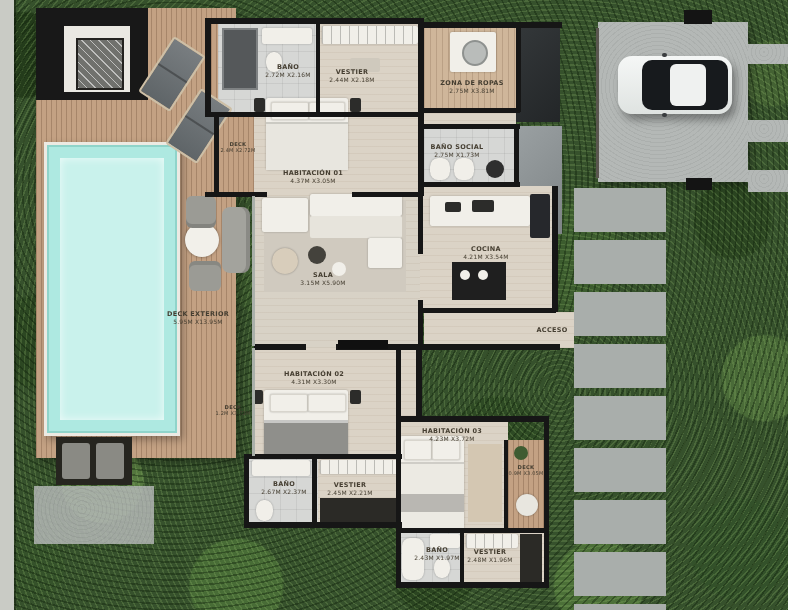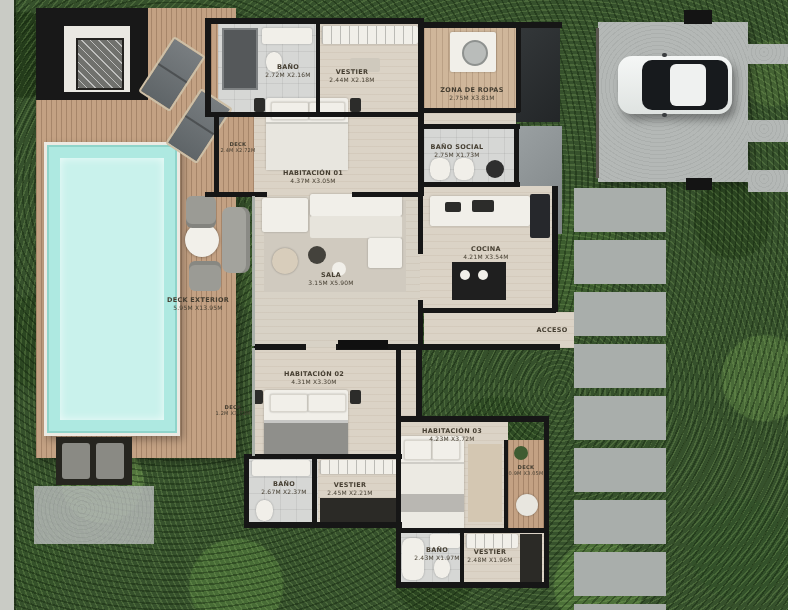--- a/index.html
+++ b/index.html
@@ -246,37 +246,37 @@
       <span class="dm">2.72M X2.16M</span>
     </div>
   <div class="lbl" style="left:352px;top:75px">
       <span class="nm">VESTIER</span>
       <span class="dm">2.44M X2.18M</span>
     </div>
   <div class="lbl" style="left:313px;top:176px">
       <span class="nm">HABITACIÓN 01</span>
       <span class="dm">4.37M X3.05M</span>
     </div>
-  <div class="lbl" style="left:472px;top:93px">
+  <div class="lbl" style="left:472px;top:86px">
       <span class="nm">ZONA DE ROPAS</span>
       <span class="dm">2.75M X3.81M</span>
     </div>
   <div class="lbl" style="left:457px;top:150px">
       <span class="nm">BAÑO SOCIAL</span>
       <span class="dm">2.75M X1.73M</span>
     </div>
   <div class="lbl" style="left:486px;top:252px">
       <span class="nm">COCINA</span>
       <span class="dm">4.21M X3.54M</span>
     </div>
-  <div class="lbl" style="left:331px;top:278px">
+  <div class="lbl" style="left:323px;top:278px">
       <span class="nm">SALA</span>
       <span class="dm">3.15M X5.90M</span>
     </div>
-  <div class="lbl" style="left:198px;top:303px">
+  <div class="lbl" style="left:198px;top:317px">
       <span class="nm">DECK EXTERIOR</span>
       <span class="dm">5.95M X13.95M</span>
     </div>
   <div class="lbl" style="left:552px;top:330px">
       <span class="nm">ACCESO</span>
       <span class="dm"></span>
     </div>
   <div class="lbl" style="left:314px;top:377px">
       <span class="nm">HABITACIÓN 02</span>
       <span class="dm">4.31M X3.30M</span>

